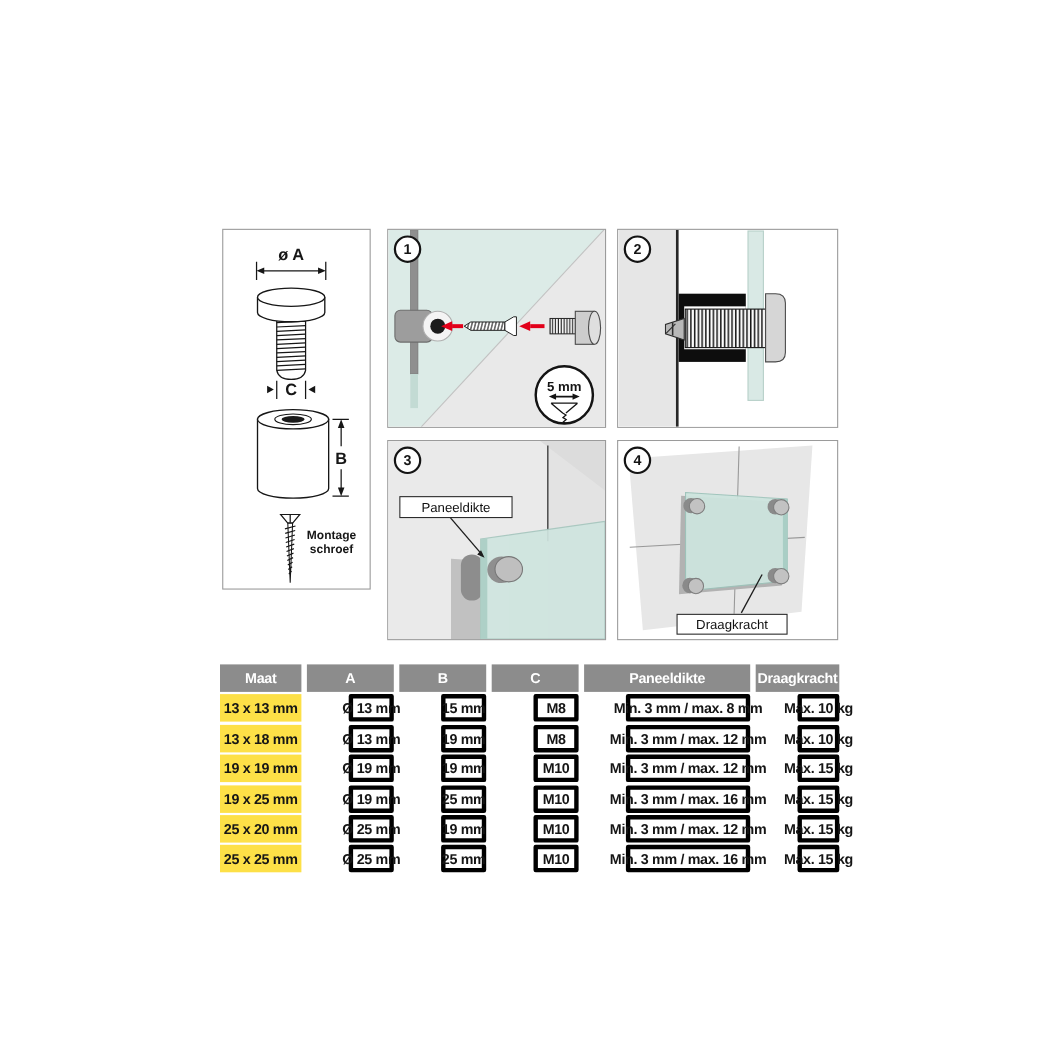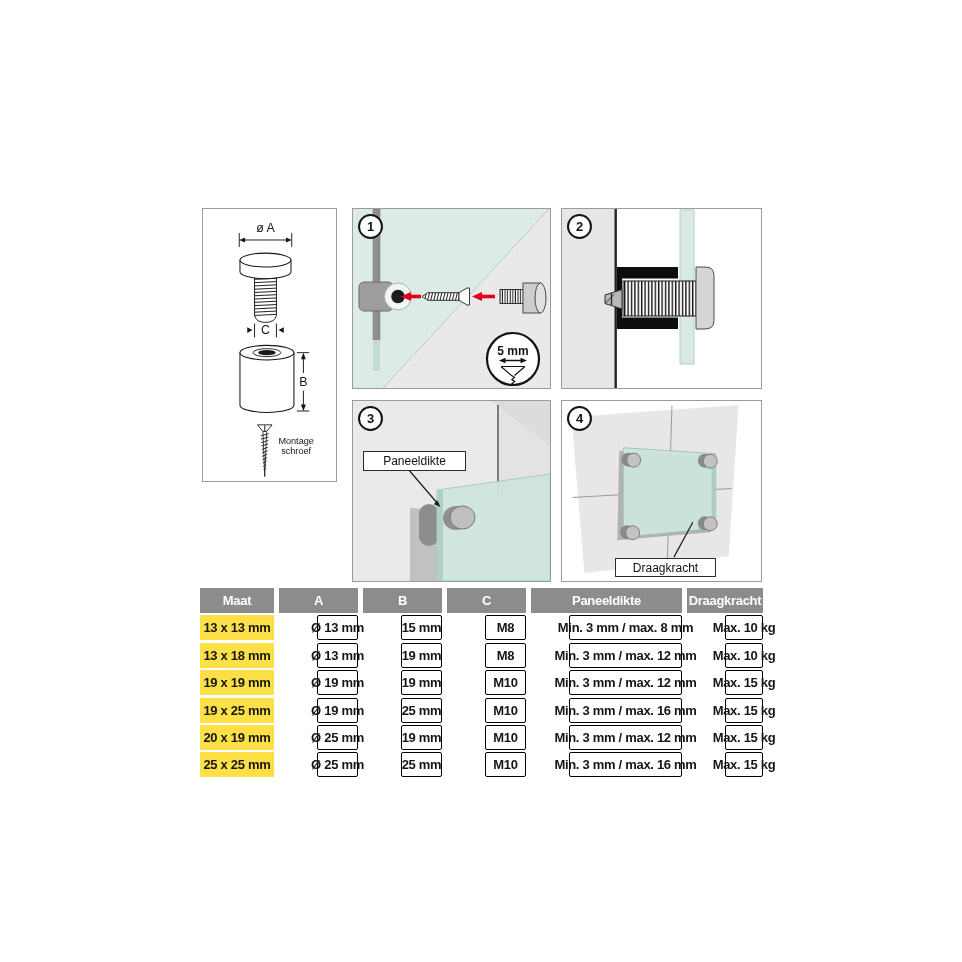--- a/index.html
+++ b/index.html
@@ -7,21 +7,21 @@
     position:relative; width:962px; height:962px; background:#fff;
     font-family:"Liberation Sans", sans-serif; overflow:hidden;
   }
   .title {
     position:absolute; left:196px; top:180px; width:567px;
     text-align:center; font-size:17px; color:#2b2b2b; letter-spacing:0.2px;
   }
   .panel {
     position:absolute; background:#fff; border:1px solid #9b9b9b; box-sizing:border-box;
   }
-  #product-panel { left:202px; top:208px; width:135px; height:274px; }
+  #product-panel { left:202px; top:208px; width:135px; height:328px;font-weight:bold; }
   #panel-1 { left:352px; top:208px; width:199px; height:181px; }
   #panel-2 { left:561px; top:208px; width:201px; height:181px; }
   #panel-3 { left:352px; top:400px; width:199px; height:182px; }
   #panel-4 { left:561px; top:400px; width:201px; height:182px; }
   .panel svg { position:absolute; left:0; top:0; width:100%; height:100%; }
   .badge {
     position:absolute; left:5px; top:5px; width:21px; height:21px;
     border:2.2px solid #141414; border-radius:50%; background:#fff;
     display:flex; align-items:center; justify-content:center;
     font-weight:bold; font-size:13px; color:#141414; z-index:5;
@@ -30,33 +30,33 @@
     position:absolute; background:#fff; border:1px solid #2b2b2b;
     font-size:12px; color:#111; z-index:4;
     display:flex; align-items:center; justify-content:center;
   }
   #callout-paneeldikte { left:10px; top:50px; width:101px; height:18px; }
   #callout-draagkracht { left:53px; top:157px; width:99px; height:17px; }
   .svg-label { font-size:17px; fill:#161616; }
   .svg-small { font-size:12.5px; fill:#161616; }
   .svg-bold { font-size:12px; font-weight:bold; fill:#141414; }
   .spec-table {
-    position:absolute; left:200px; top:588px;
+    position:absolute; left:200px; top:604px;
     display:grid;
     grid-template-columns:74px 79px 79px 79px 151px 76px;
     grid-auto-rows:25px; column-gap:5px; row-gap:2.4px;
   }
   .cell {
     display:flex; align-items:center; justify-content:center;
     font-weight:bold; font-size:13px; color:#151515; letter-spacing:-0.3px;
     box-sizing:border-box; white-space:nowrap;
   }
   .cell.head { background:#8c8c8c; color:#fff; font-size:13px; }
   .cell.size { background:#fde047; }
-  .cell.val  { background:#fff; border:1px solid #000000; border-radius:2px;margin-left:38px; }
+  .cell.val  { background:#fff; border:4px solid #000000; border-radius:2px;margin-left:38px; }
 </style>
 </head>
 <body>
 
 <div class="canvas">
 
 
   <div class="panel" id="product-panel">
     <svg viewBox="0 0 133 373">
       <g stroke="#161616" stroke-width="1.3">
@@ -264,21 +264,21 @@
     <div class="cell val">Min. 3 mm / max. 12 mm</div>
     <div class="cell val">Max. 15 kg</div>
 
     <div class="cell size">19 x 25 mm</div>
     <div class="cell val">Ø 19 mm</div>
     <div class="cell val">25 mm</div>
     <div class="cell val">M10</div>
     <div class="cell val">Min. 3 mm / max. 16 mm</div>
     <div class="cell val">Max. 15 kg</div>
 
-    <div class="cell size">20 x 19 mm</div>
+    <div class="cell size">25 x 20 mm</div>
     <div class="cell val">Ø 25 mm</div>
     <div class="cell val">19 mm</div>
     <div class="cell val">M10</div>
     <div class="cell val">Min. 3 mm / max. 12 mm</div>
     <div class="cell val">Max. 15 kg</div>
 
     <div class="cell size">25 x 25 mm</div>
     <div class="cell val">Ø 25 mm</div>
     <div class="cell val">25 mm</div>
     <div class="cell val">M10</div>

